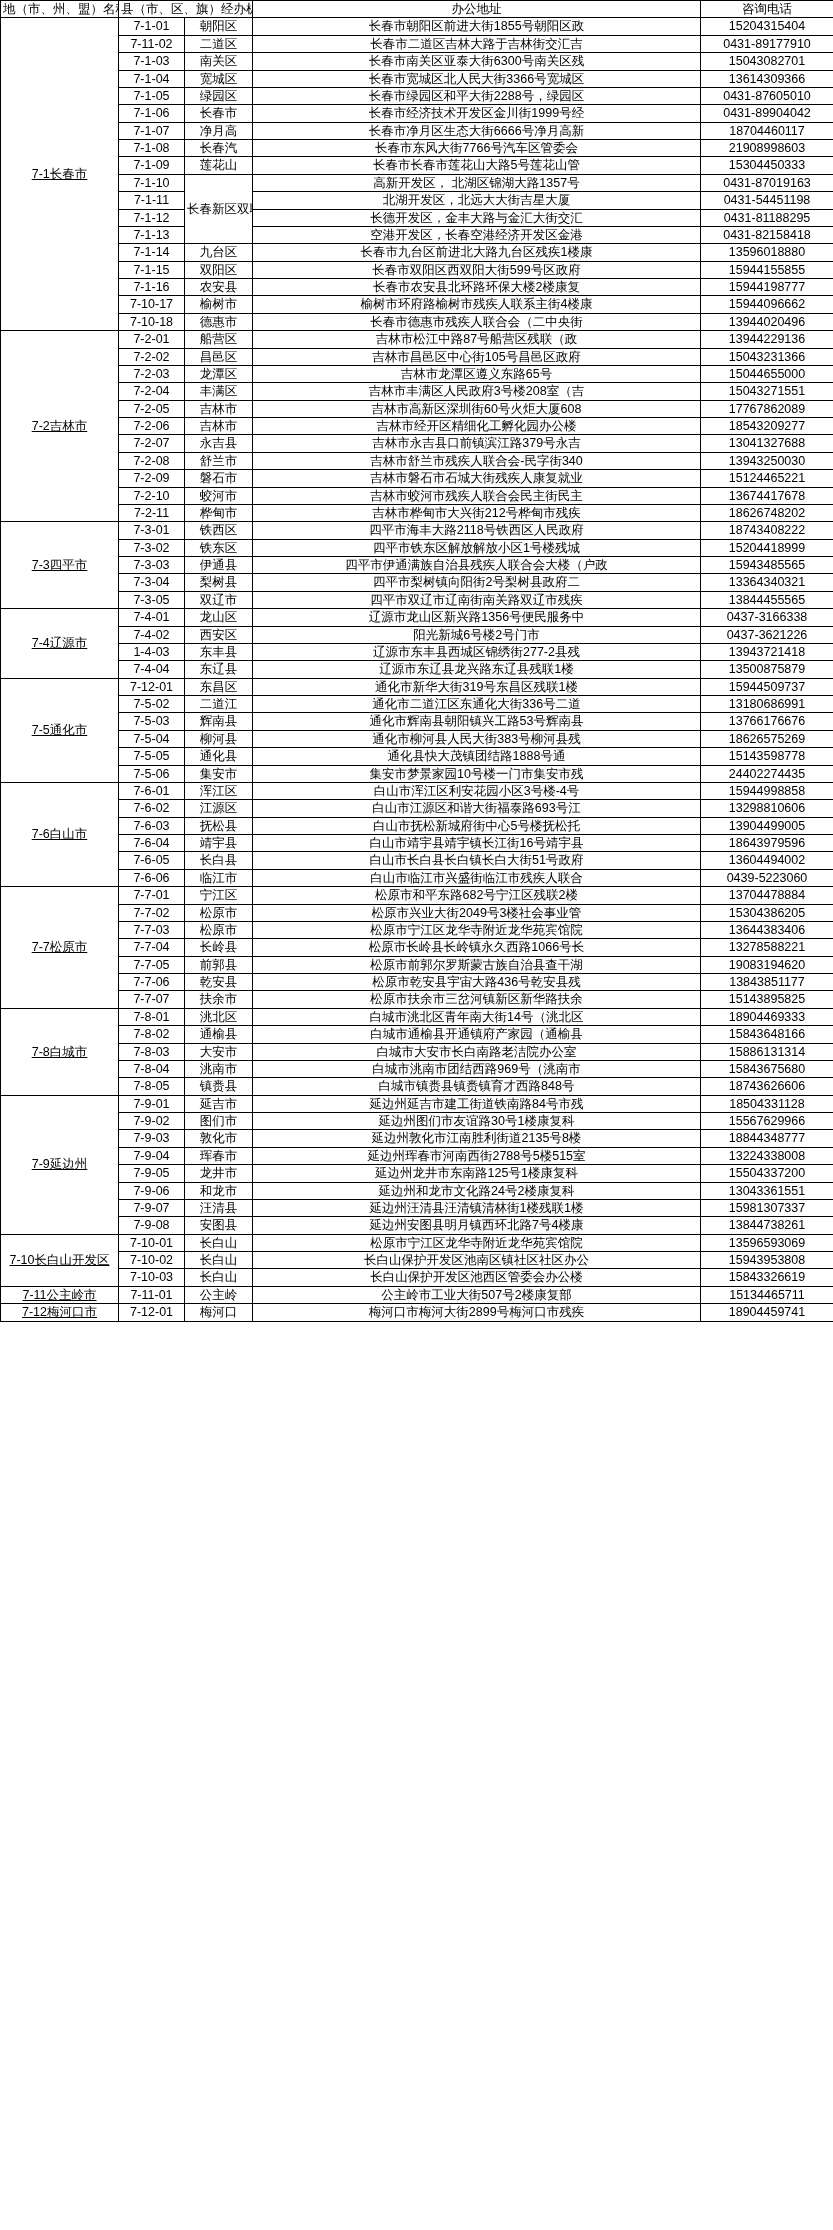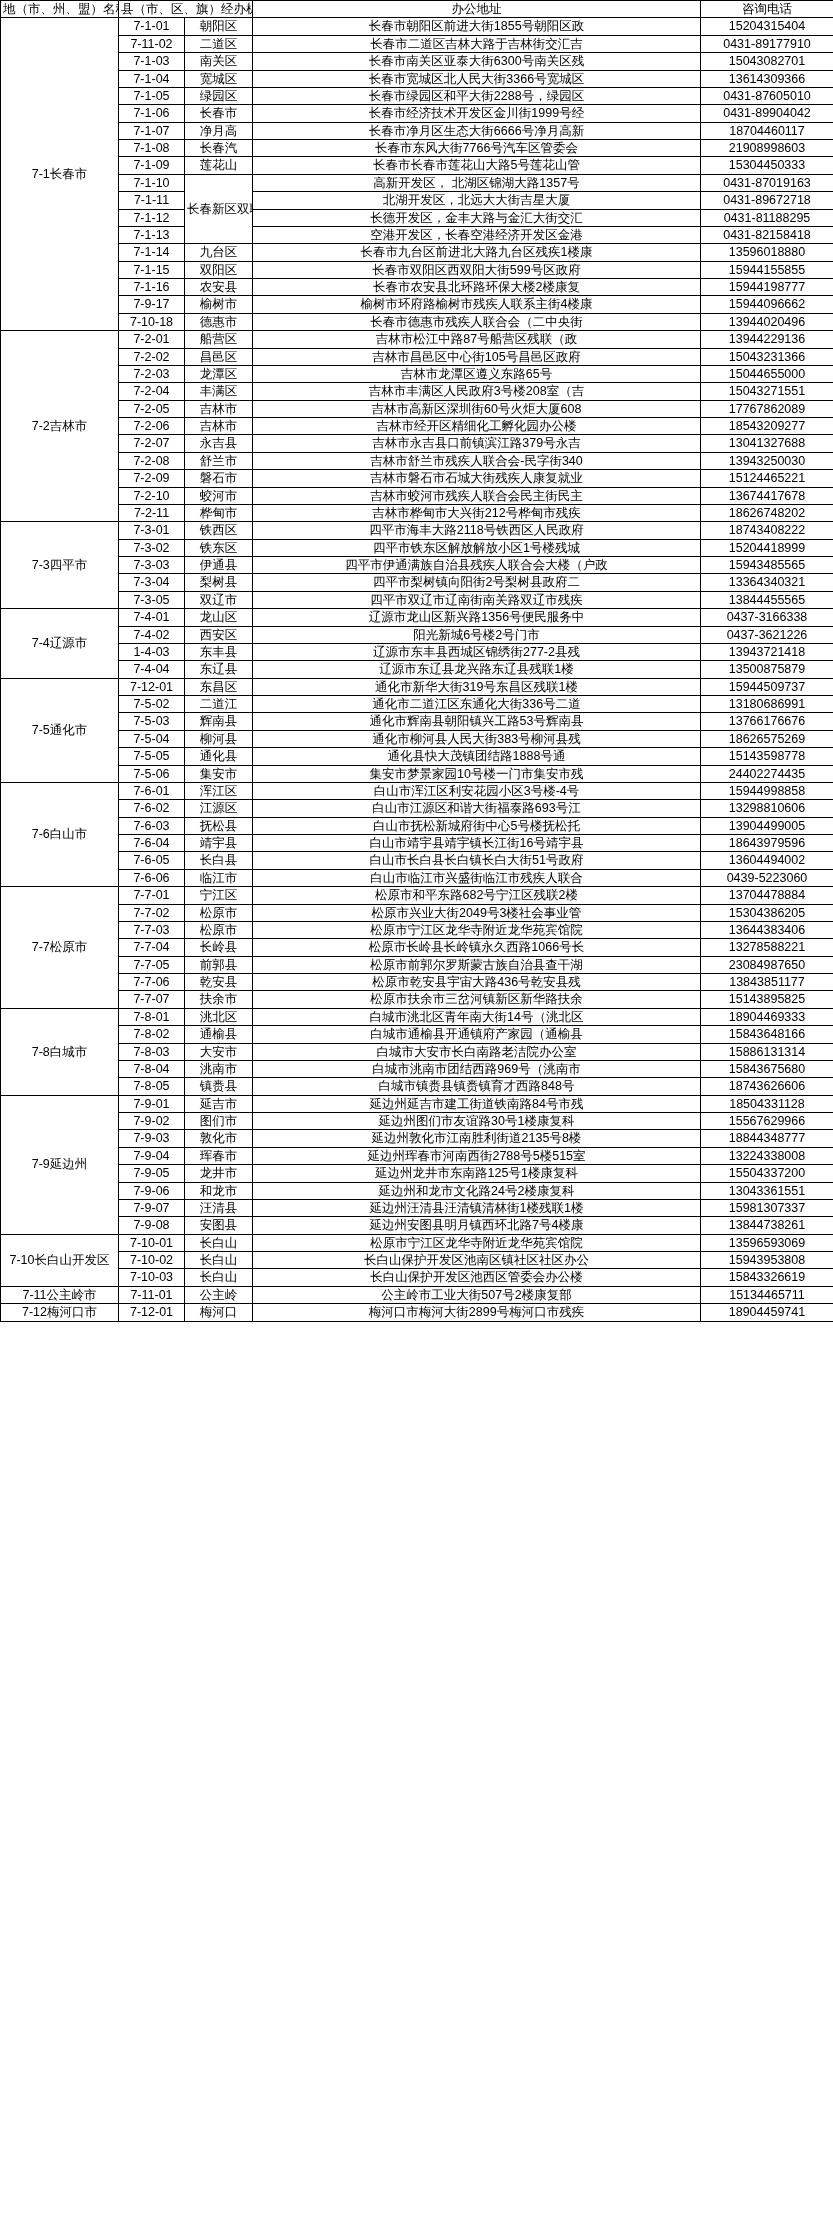--- a/index.html
+++ b/index.html
@@ -39,20 +39,21 @@
     font-size: 13.5px;
     padding: 4px 2px;
     line-height: 1.25;
     white-space: normal;
   }
   td.region {
     font-weight: bold;
     font-size: 13.5px;
     white-space: normal;
     padding: 2px 1px;
+    text-decoration: underline;
   }
   td.code {
     font-size: 12.5px;
   }
   td.org {
     font-size: 12.5px;
     white-space: normal;
   }
   td.addr {
     font-size: 12.5px;
@@ -146,21 +147,21 @@
         </tr>
         <tr>
           <td class="code">7-1-10</td>
           <td class="org" rowspan="4">长春新区双联康复科</td>
           <td class="addr">高新开发区，  北湖区锦湖大路1357号</td>
           <td class="tel">0431-87019163</td>
         </tr>
         <tr>
           <td class="code">7-1-11</td>
           <td class="addr">北湖开发区，北远大大街吉星大厦</td>
-          <td class="tel">0431-89672718</td>
+          <td class="tel">0431-54451198</td>
         </tr>
         <tr>
           <td class="code">7-1-12</td>
           <td class="addr">长德开发区，金丰大路与金汇大街交汇</td>
           <td class="tel">0431-81188295</td>
         </tr>
         <tr>
           <td class="code">7-1-13</td>
           <td class="addr">空港开发区，长春空港经济开发区金港</td>
           <td class="tel">0431-82158418</td>
@@ -177,21 +178,21 @@
           <td class="addr">长春市双阳区西双阳大街599号区政府</td>
           <td class="tel">15944155855</td>
         </tr>
         <tr>
           <td class="code">7-1-16</td>
           <td class="org">农安县</td>
           <td class="addr">长春市农安县北环路环保大楼2楼康复</td>
           <td class="tel">15944198777</td>
         </tr>
         <tr>
-          <td class="code">7-9-17</td>
+          <td class="code">7-10-17</td>
           <td class="org">榆树市</td>
           <td class="addr">榆树市环府路榆树市残疾人联系主街4楼康</td>
           <td class="tel">15944096662</td>
         </tr>
         <tr>
           <td class="code">7-10-18</td>
           <td class="org">德惠市</td>
           <td class="addr">长春市德惠市残疾人联合会（二中央街</td>
           <td class="tel">13944020496</td>
         </tr>
@@ -414,21 +415,21 @@
         <tr>
           <td class="code">7-7-04</td>
           <td class="org">长岭县</td>
           <td class="addr">松原市长岭县长岭镇永久西路1066号长</td>
           <td class="tel">13278588221</td>
         </tr>
         <tr>
           <td class="code">7-7-05</td>
           <td class="org">前郭县</td>
           <td class="addr">松原市前郭尔罗斯蒙古族自治县查干湖</td>
-          <td class="tel">23084987650</td>
+          <td class="tel">19083194620</td>
         </tr>
         <tr>
           <td class="code">7-7-06</td>
           <td class="org">乾安县</td>
           <td class="addr">松原市乾安县宇宙大路436号乾安县残</td>
           <td class="tel">13843851177</td>
         </tr>
         <tr>
           <td class="code">7-7-07</td>
           <td class="org">扶余市</td>

